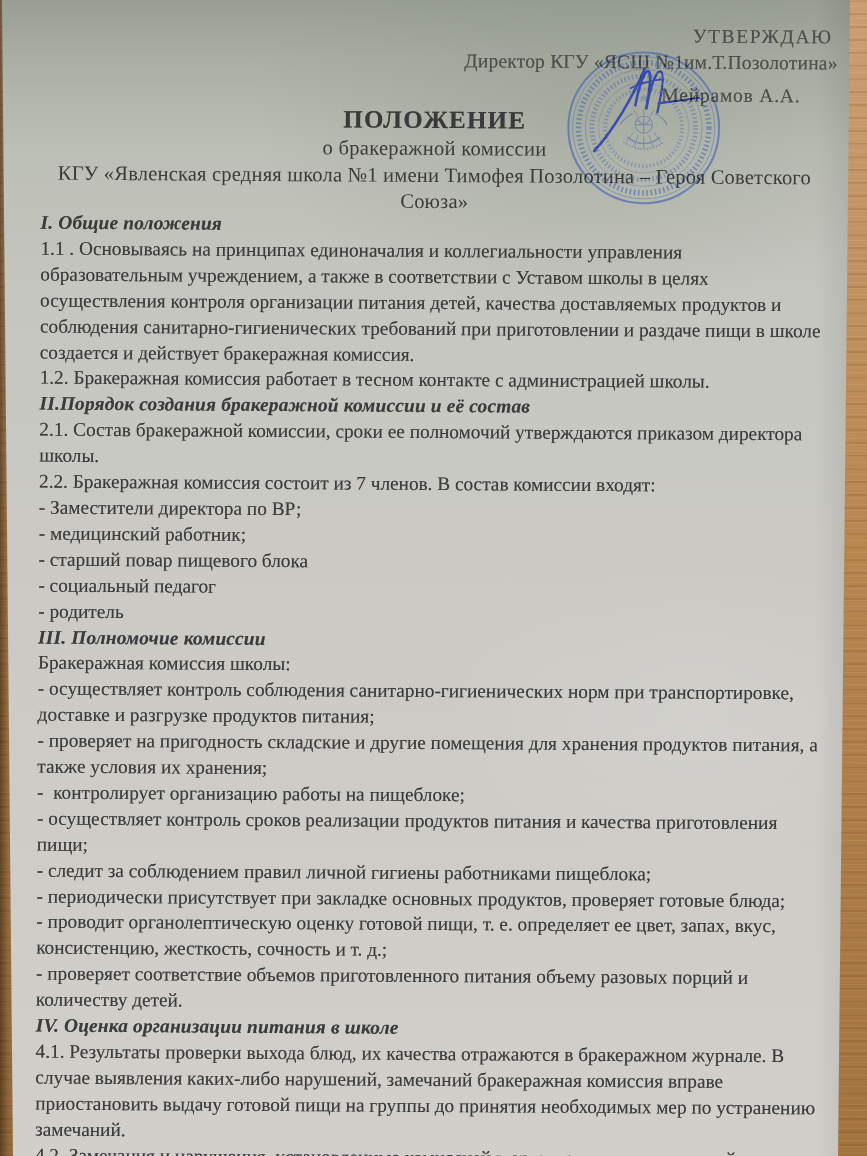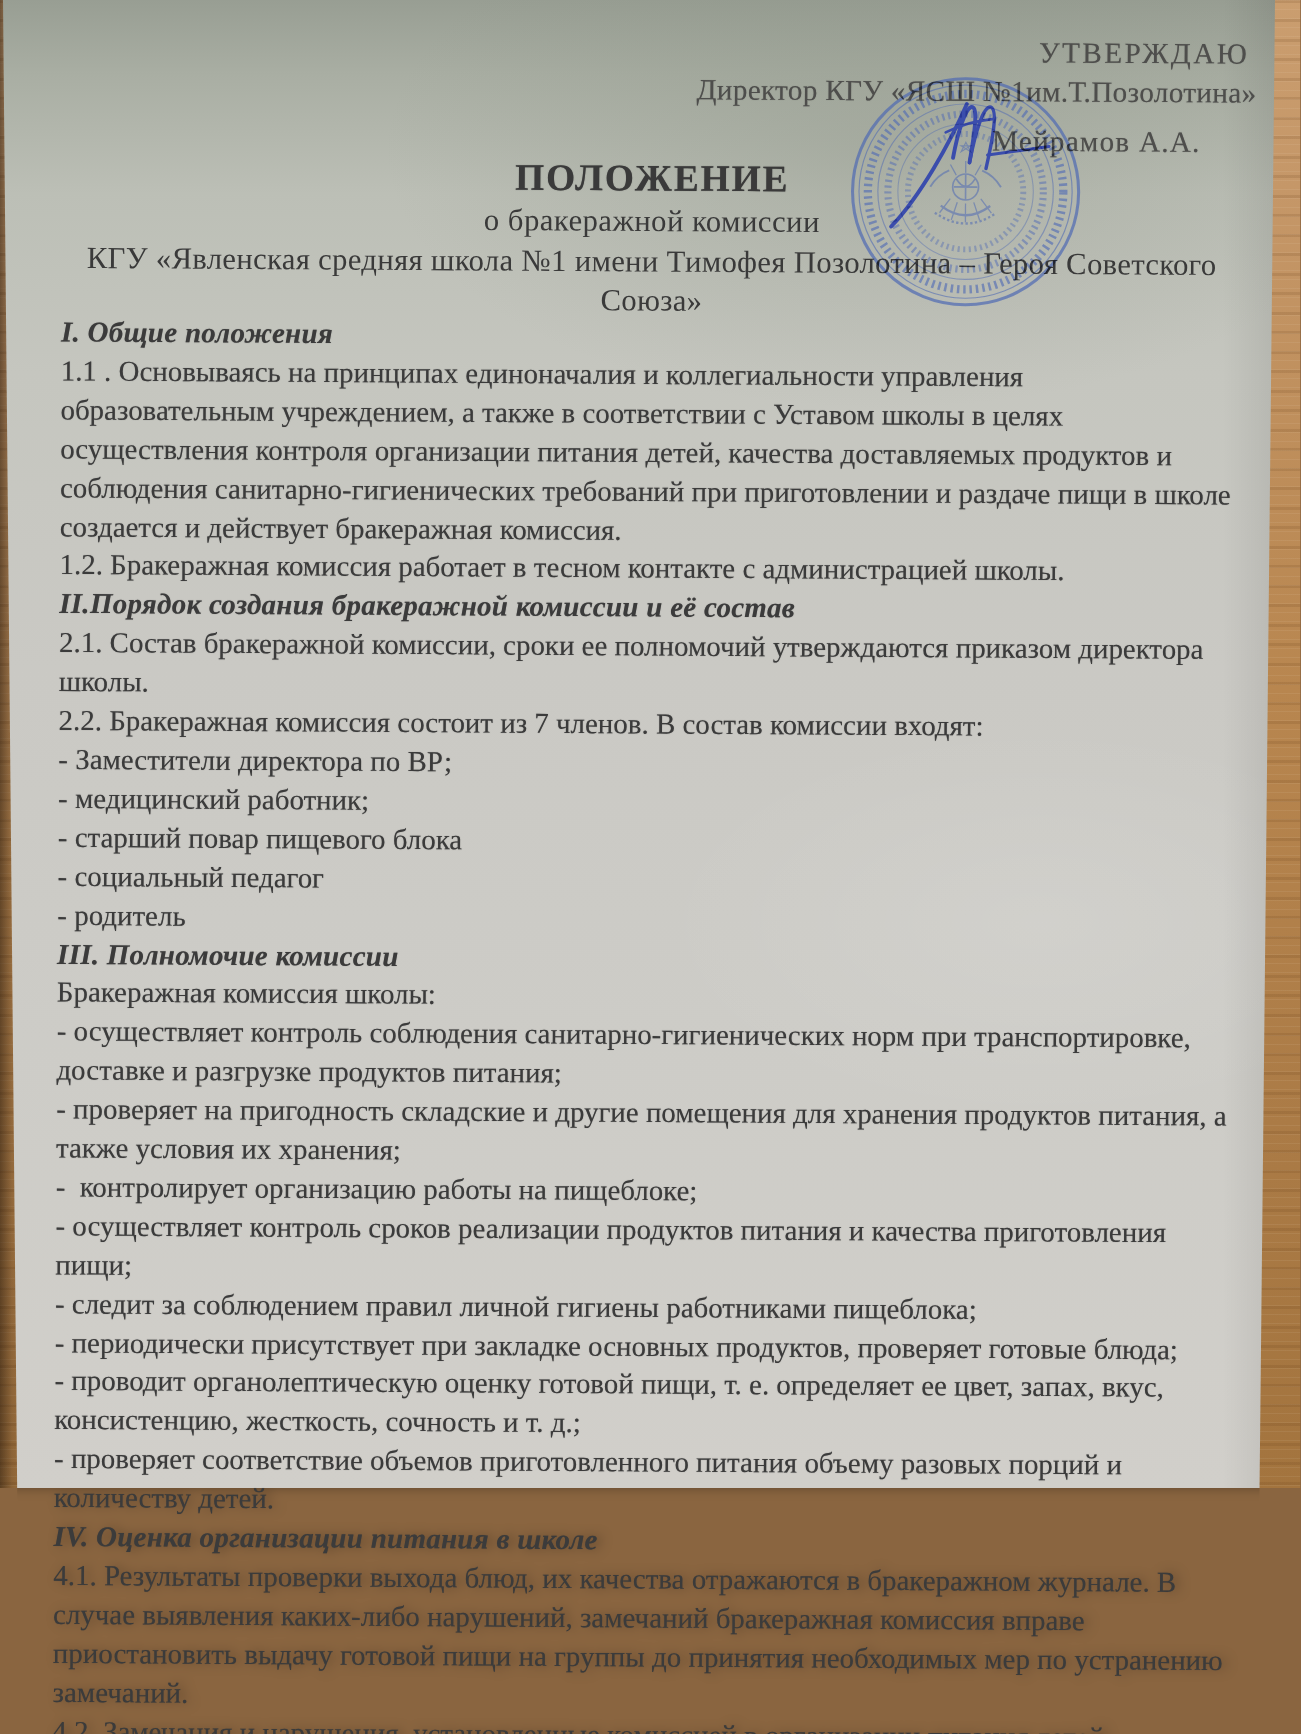--- a/index.html
+++ b/index.html
@@ -1,21 +1,21 @@
 <!DOCTYPE html>
 <html lang="ru"><head>
 <meta charset="utf-8">
 <style>
   html,body{margin:0;padding:0;}
   body{
     width:867px;height:1156px;overflow:hidden;
     font-family:"Liberation Serif","DejaVu Serif",serif;
     background:#8a6540;
   }
-  .scene{position:relative;width:867px;height:992px;border-radius:22px;}
+  .scene{position:relative;width:867px;height:1156px;border-radius:22px;}
 
   
   .wood{
     position:absolute;inset:0;
     background:
       linear-gradient(to right, rgba(30,18,8,0.55) 0px, rgba(30,18,8,0.20) 8px, rgba(30,18,8,0) 20px),
       repeating-linear-gradient(to bottom, rgba(255,245,230,0.07) 0 1px, rgba(0,0,0,0) 1px 6px),
       repeating-linear-gradient(to bottom, rgba(95,55,18,0.14) 0 2px, rgba(0,0,0,0) 2px 13px),
       linear-gradient(172deg,#cfa476 0%,#c59768 22%,#b8864f 52%,#ab7b46 78%,#a3743e 100%);
   }

